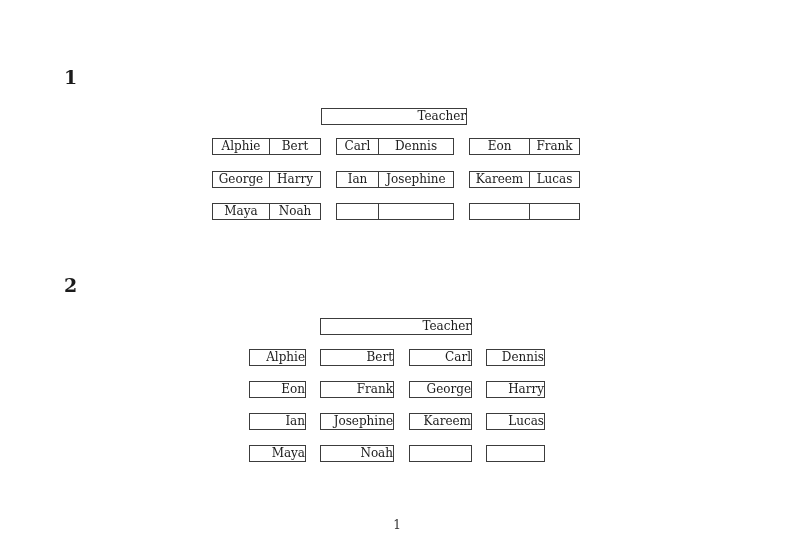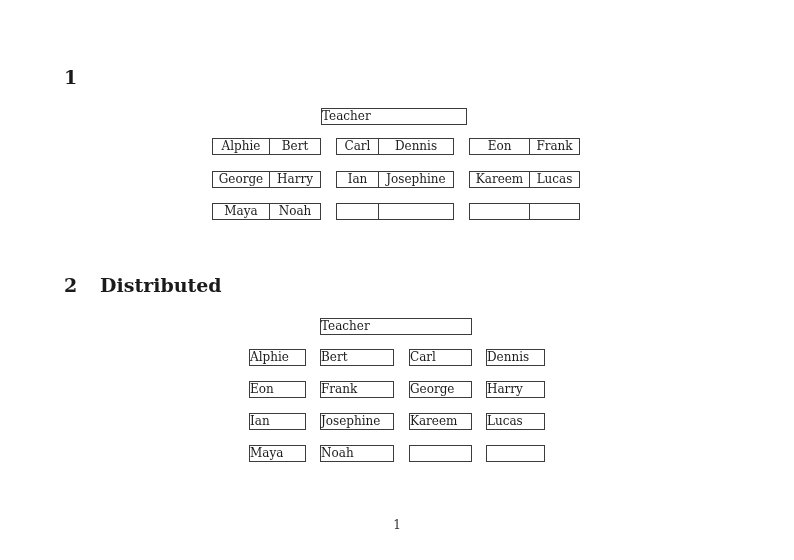--- a/index.html
+++ b/index.html
@@ -23,21 +23,21 @@
   }
   .heading .num { width: 36px; }
   .box {
     position: absolute;
     box-sizing: border-box;
     height: 17px;
     border: 1px solid #3c3c3c;
     background: #ffffff;
   }
   .center {
-    text-align: left;
+    text-align: right;
     font-size: 12px;
     line-height: 15px;
   }
   .pair { display: flex; }
   .pair .seat {
     box-sizing: border-box;
     height: 15px;
     text-align: center;
     font-size: 12px;
     line-height: 15px;
@@ -100,21 +100,20 @@
     <span class="seat l" style="width:42px"></span>
     <span class="seat r"></span>
   </div>
   <div class="box pair" style="left:469px;top:203px;width:111px">
     <span class="seat l" style="width:60px"></span>
     <span class="seat r"></span>
   </div>
 
   <div class="heading" style="top:274px">
     <span class="num">2</span>
-    <span>Distributed</span>
   </div>
 
   <div class="box center" style="left:320px;top:318px;width:152px">Teacher</div>
 
   <div class="box center" style="left:249px;top:349px;width:57px">Alphie</div>
   <div class="box center" style="left:320px;top:349px;width:74px">Bert</div>
   <div class="box center" style="left:409px;top:349px;width:63px">Carl</div>
   <div class="box center" style="left:486px;top:349px;width:59px">Dennis</div>
 
   <div class="box center" style="left:249px;top:381px;width:57px">Eon</div>

